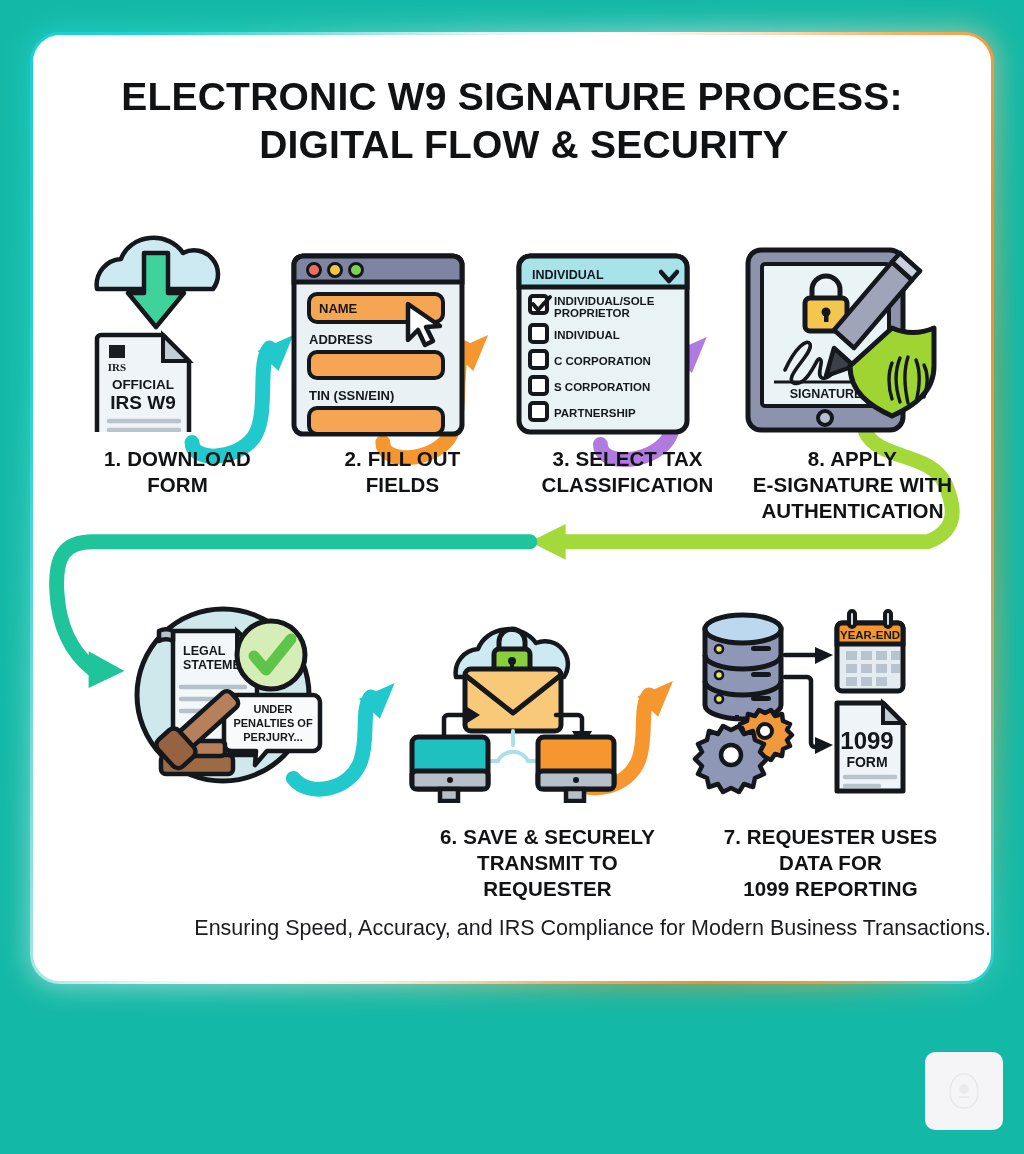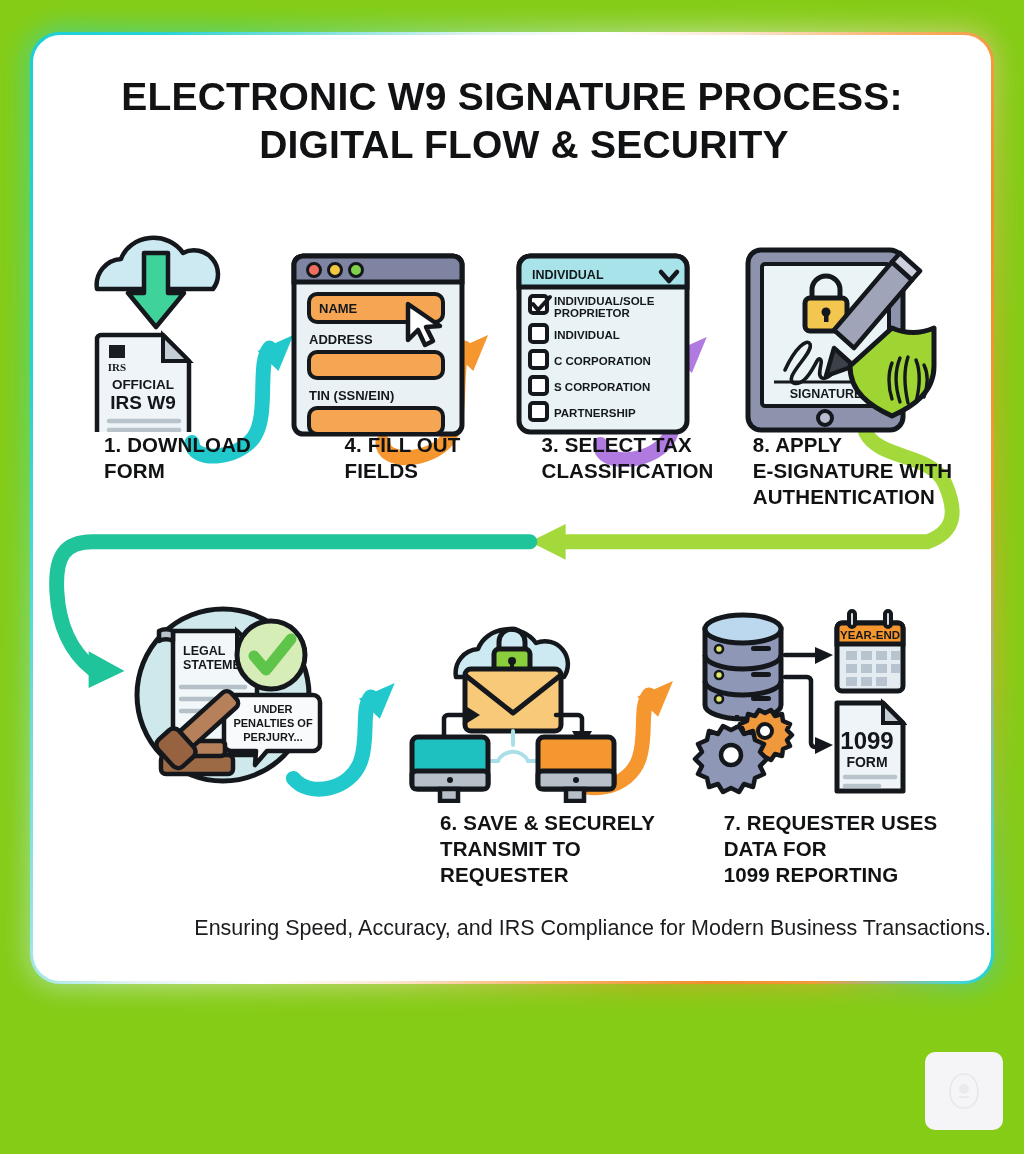--- a/index.html
+++ b/index.html
@@ -3,21 +3,21 @@
 <meta charset="utf-8">
 <title>Electronic W9 Signature Process</title>
 <style>
   * { box-sizing: border-box; margin: 0; padding: 0; }
   html, body {
     width: 1024px; height: 1154px;
     background: #ffffff;
     font-family: "Liberation Sans", sans-serif;
     overflow: hidden;
   }
-  #stage { position: relative; width: 1024px; height: 1154px; background: #84cc16; }
+  #stage { position: relative; width: 1024px; height: 1154px; background: #14b8a6; }
 
   
   #frame-glow {
     position: absolute; left: 26px; top: 28px;
     width: 972px; height: 960px;
     border-radius: 34px;
     background: linear-gradient(120deg,#25d9d9 0%, #34dcc6 14%, #a9e7e4 30%,
                 #eeeeee 46%, #f6d7b6 60%, #f0992f 76%, #f3a23d 88%, #2ad4d4 100%);
     filter: blur(13px); opacity: .55;
   }
@@ -58,21 +58,21 @@
 
   .step { position: relative; display: flex; flex-direction: column; align-items: center; }
   #row1 .step { width: 230px; }
   #row2 .step { width: 283px; }
 
   .art { position: relative; height: 205px; width: 100%; display:flex;
          align-items:center; }
   #row2 .art { height: 215px; }
 
   .caption {
-    margin-top: 0; text-align: left;
+    margin-top: 14px; text-align: center;
     font-size: 20.5px; font-weight: 700; line-height: 1.28;
     color: #111214; letter-spacing: .1px; white-space: pre-line;
   }
 
   
   #connectors { position: absolute; inset: 0; pointer-events: none; }
 
   
   #watermark {
     position: absolute; left: 925px; top: 1052px; width: 78px; height: 78px;
@@ -190,21 +190,21 @@
               <g>
                 <text x="19" y="148" font-family="Liberation Sans, sans-serif" font-size="13" font-weight="700" fill="#14181c">TIN (SSN/EIN)</text>
                 <rect x="19" y="156" width="134" height="26" rx="8" fill="#f6a552" stroke="#14181c" stroke-width="4"></rect>
               </g>
 
               <g>
                 <path d="M118 52 l0 36 l10 -10 l7 15 l8 -4 l-7 -14 l14 -1 z" fill="#ffffff" stroke="#14181c" stroke-width="4.5" stroke-linejoin="round"></path>
               </g>
             </svg>
           </div>
-          <div class="caption">4. FILL OUT
+          <div class="caption">2. FILL OUT
 FIELDS</div>
         </div>
 
         <div class="step">
           <div class="art">
             <svg width="176" height="186" viewBox="0 0 176 186" style="margin-top:30px">
               <rect x="4" y="4" width="168" height="176" rx="11" fill="#e9f3f5" stroke="#14181c" stroke-width="5"></rect>
 
               <g>
                 <path d="M4 15 a11 11 0 0 1 11 -11 h146 a11 11 0 0 1 11 11 v20 h-168 z" fill="#a9e3ea" stroke="#14181c" stroke-width="5"></path>

